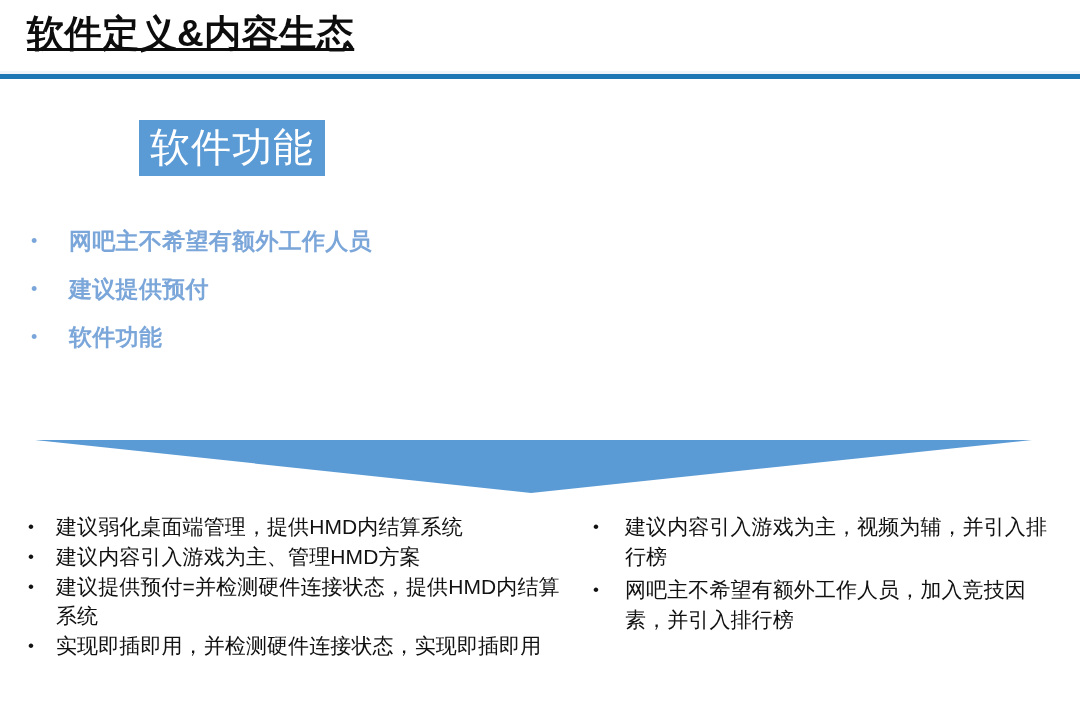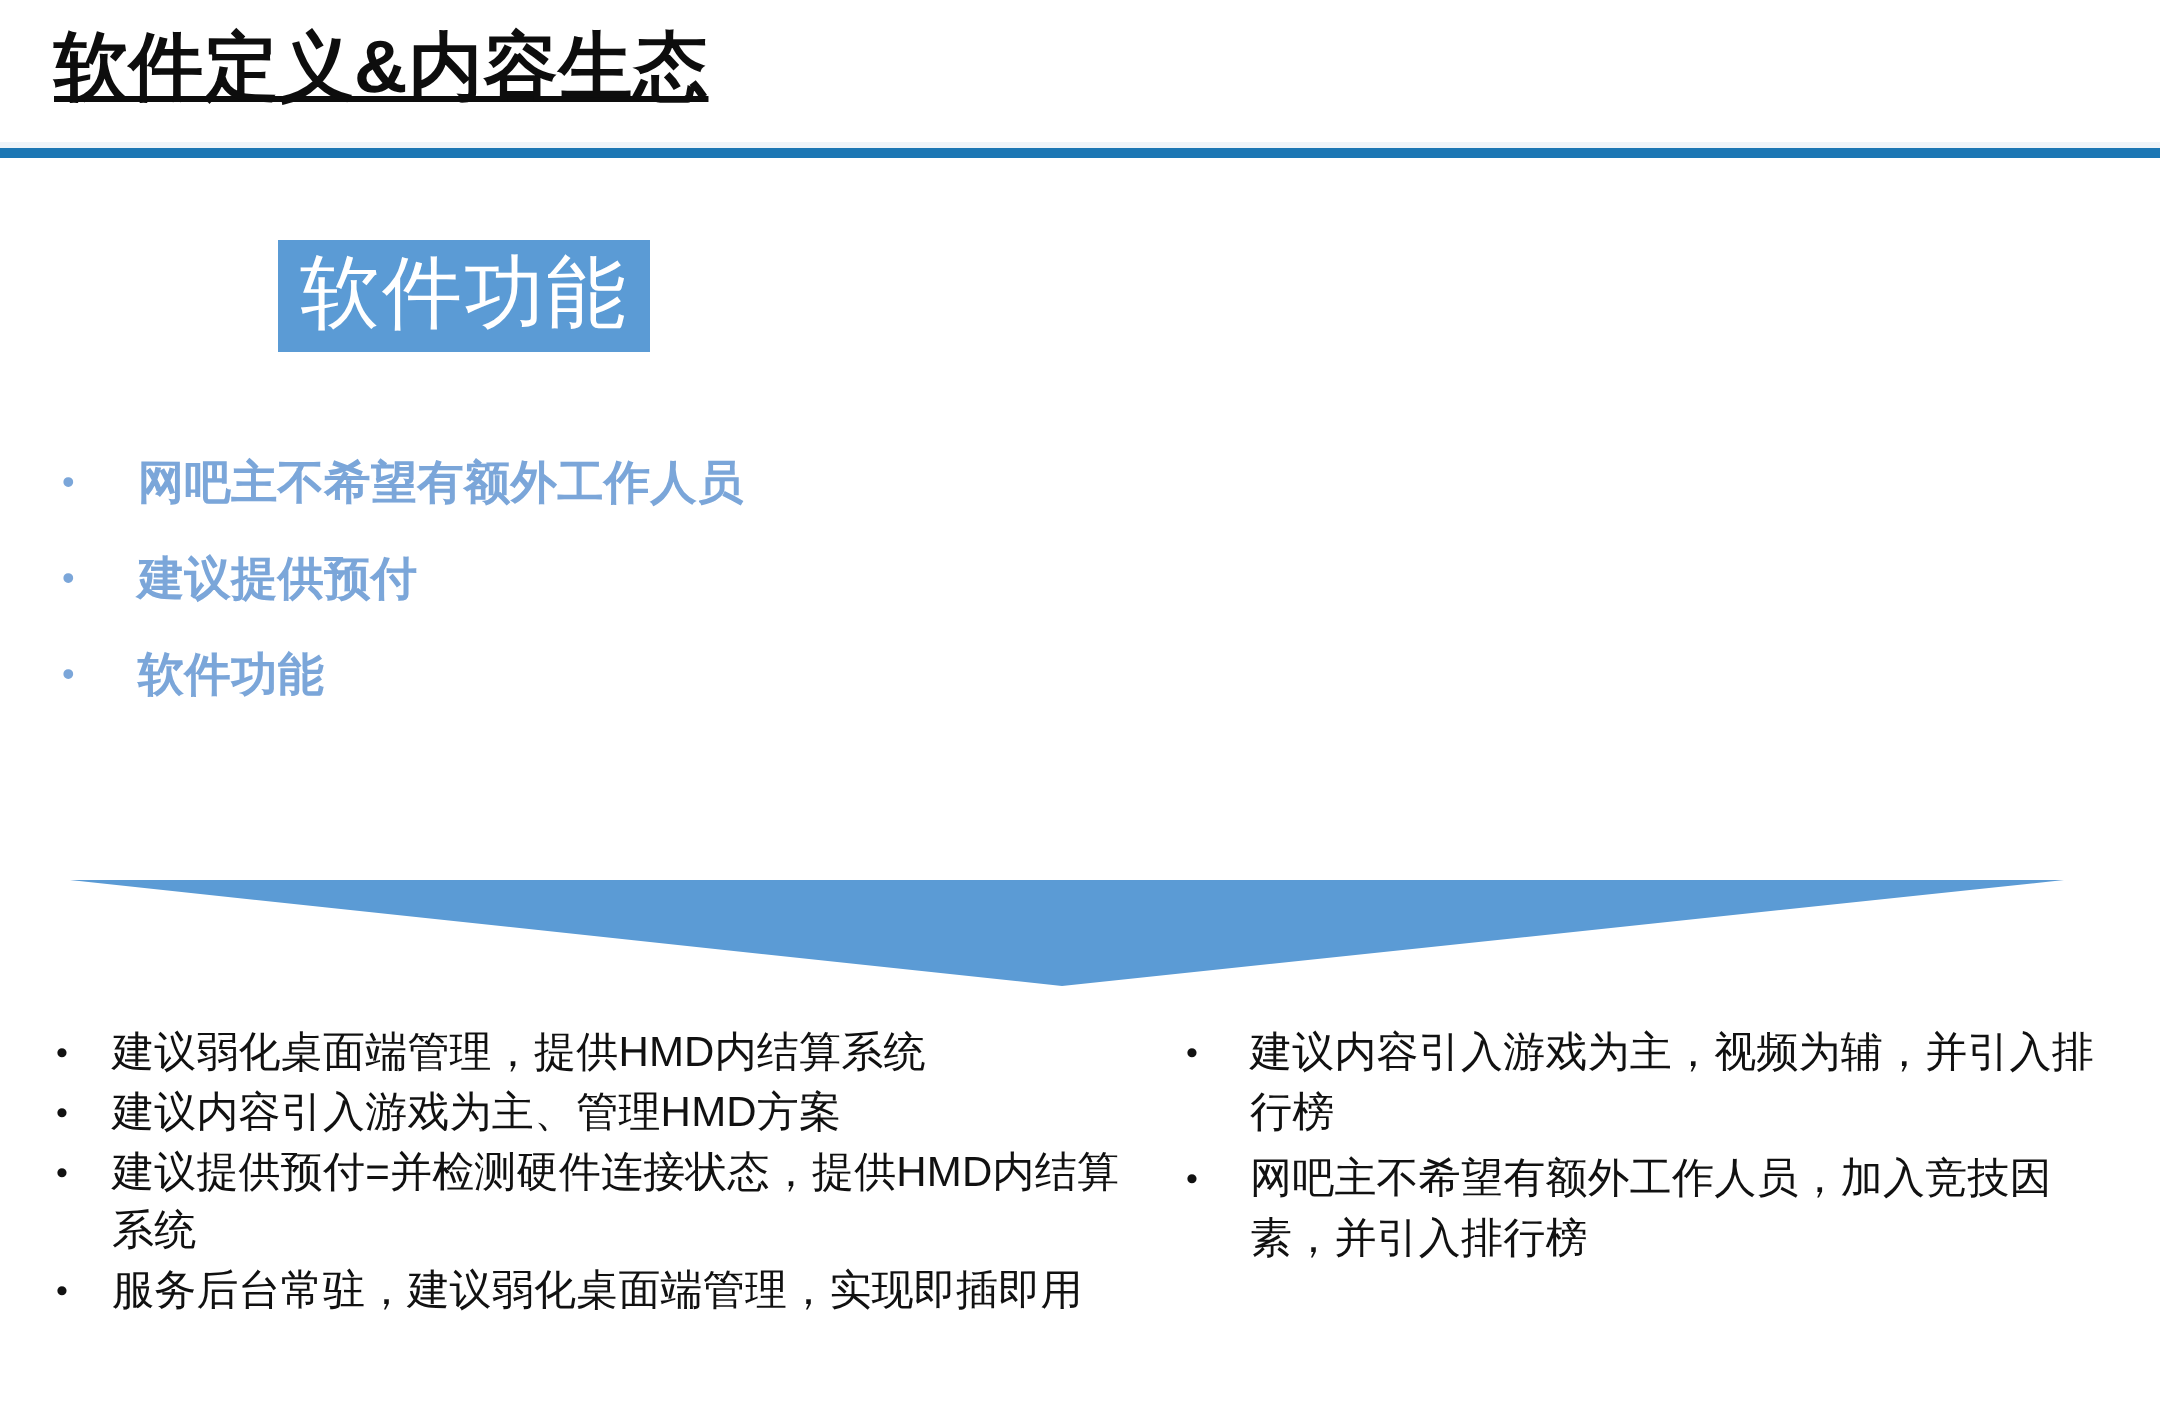--- a/index.html
+++ b/index.html
@@ -203,21 +203,21 @@
       <li class="bullet-bottom">
         <span class="dot">•</span>
         <span class="txt">建议内容引入游戏为主、管理HMD方案</span>
       </li>
       <li class="bullet-bottom">
         <span class="dot">•</span>
         <span class="txt">建议提供预付=并检测硬件连接状态，提供HMD内结算系统</span>
       </li>
       <li class="bullet-bottom">
         <span class="dot">•</span>
-        <span class="txt">服务后台常驻，建议弱化桌面端管理，实现即插即用</span>
+        <span class="txt">实现即插即用，并检测硬件连接状态，实现即插即用</span>
       </li>
     </ul>
   </div>
 
   <div class="bottom-col bottom-right">
     <ul class="bullet-list-bottom">
       <li class="bullet-bottom">
         <span class="dot">•</span>
         <span class="txt">建议内容引入游戏为主，视频为辅，并引入排行榜</span>
       </li>

